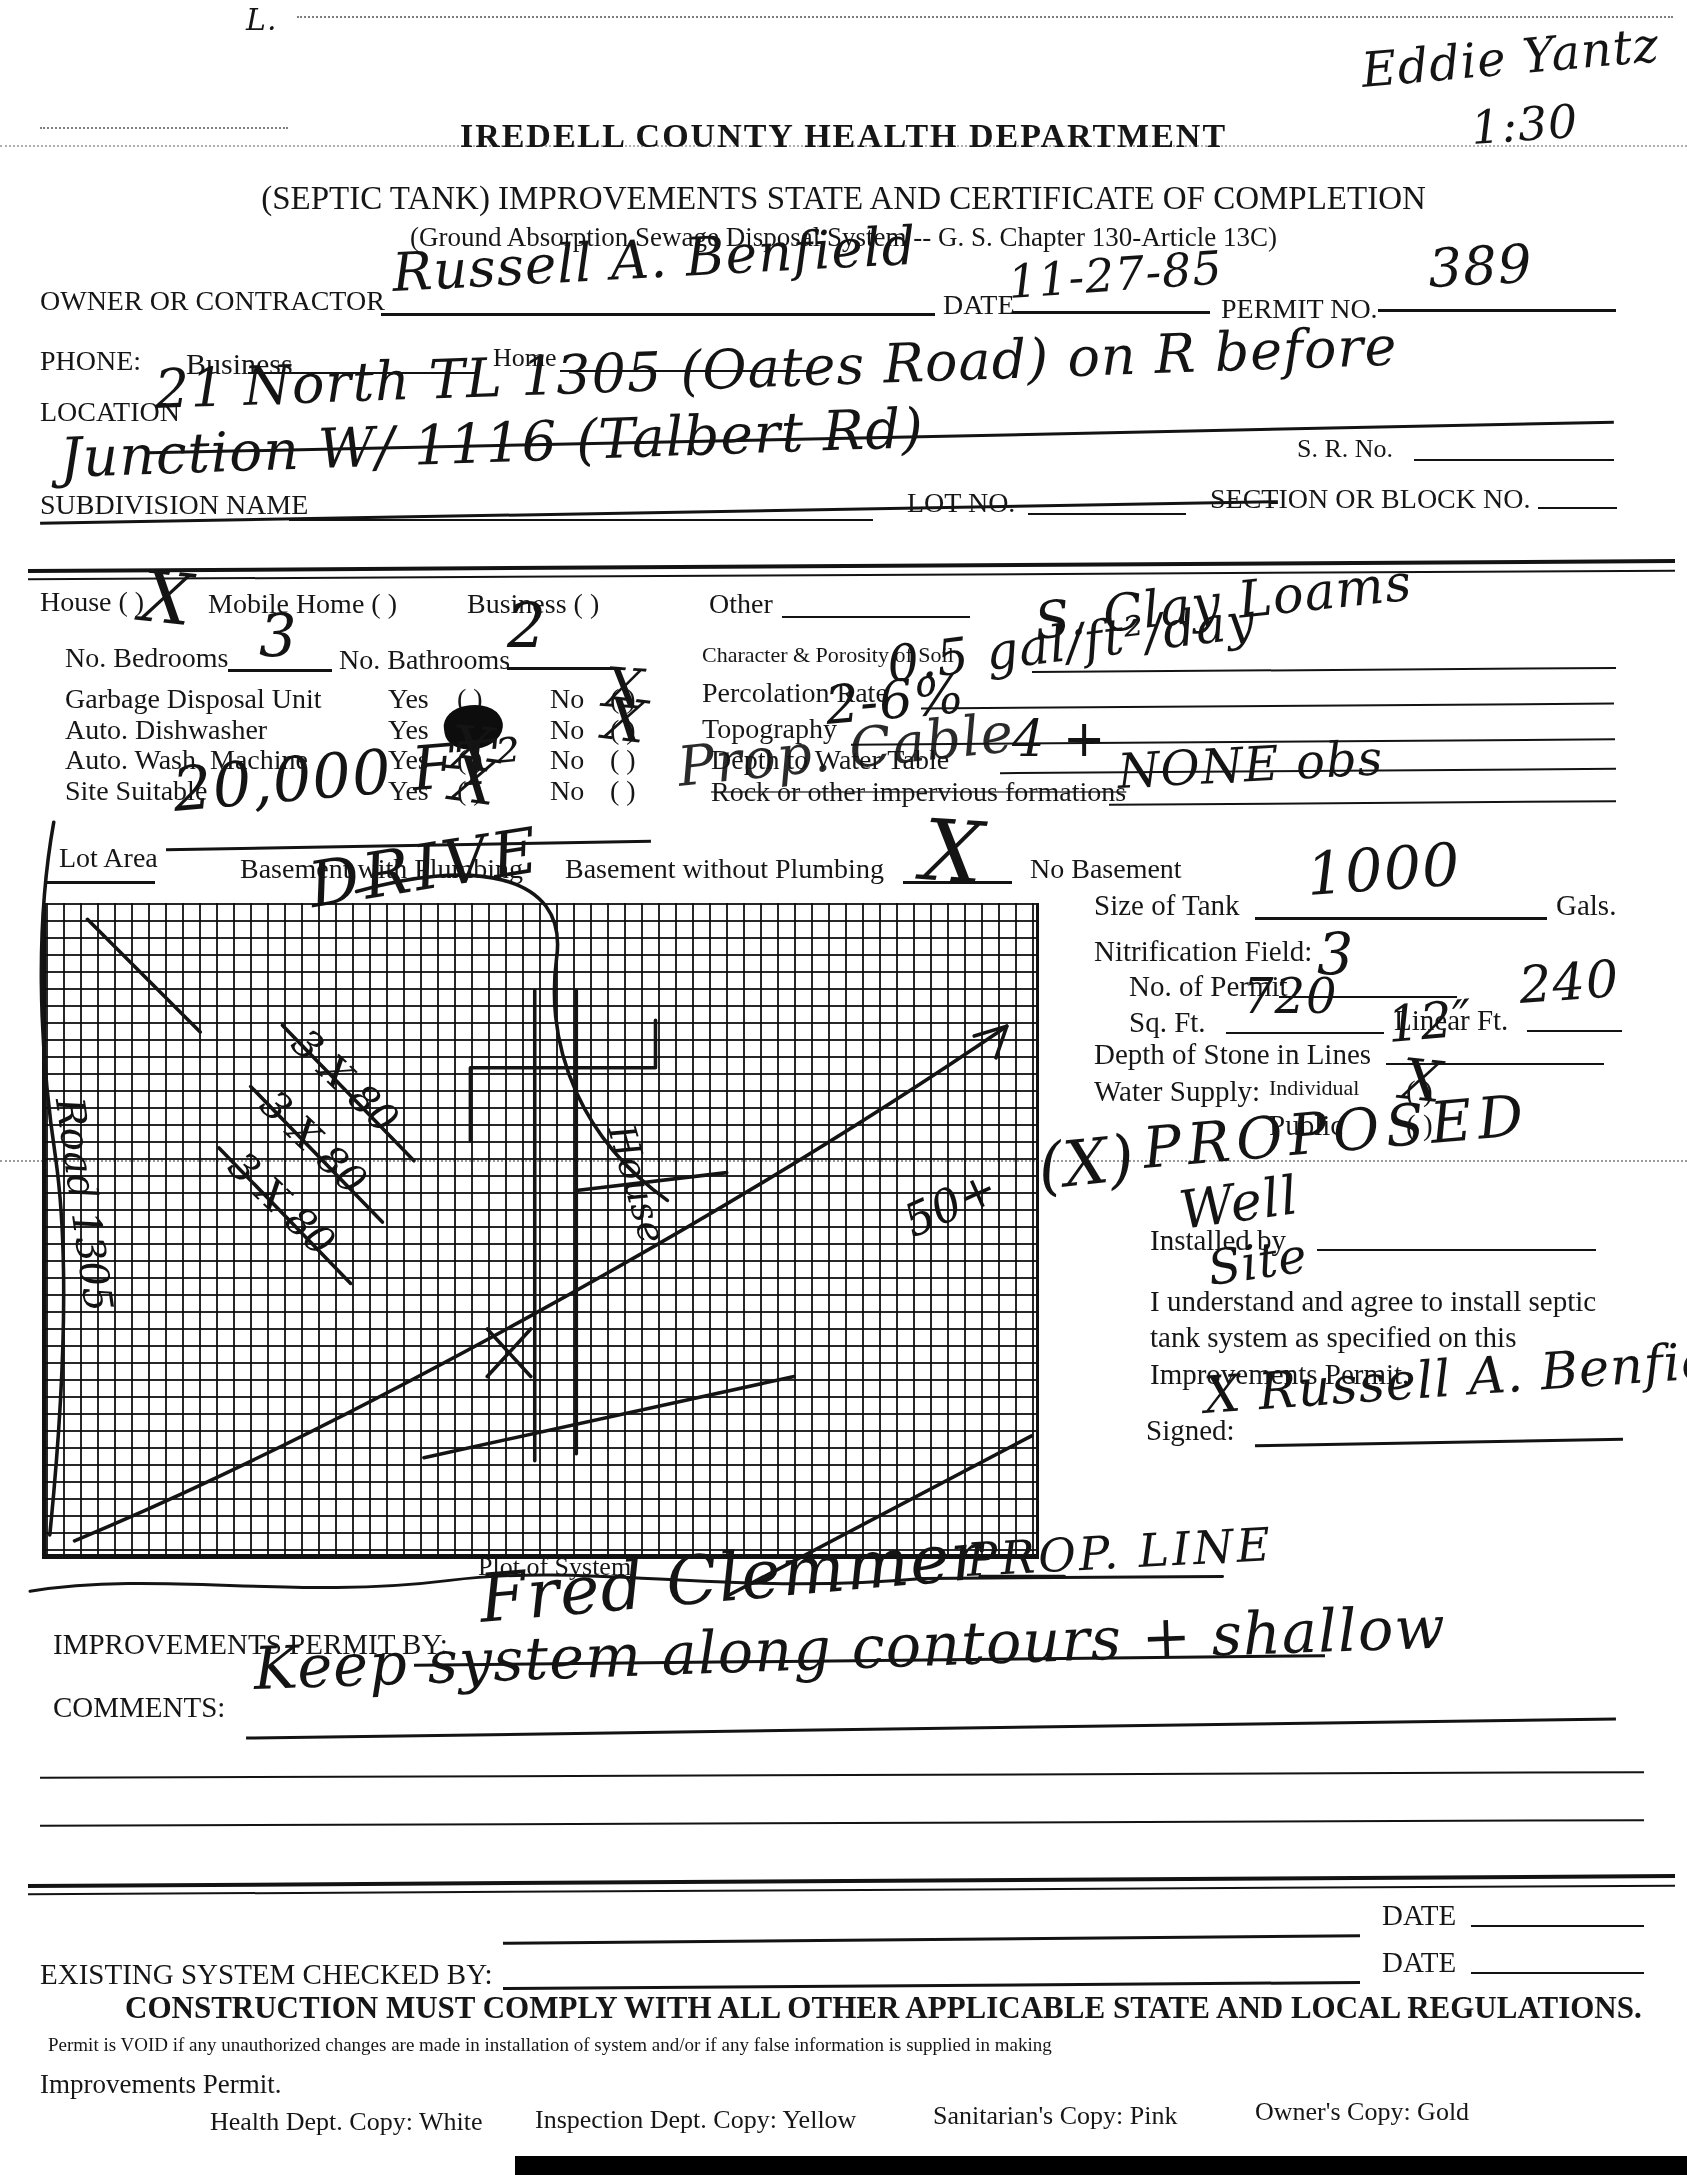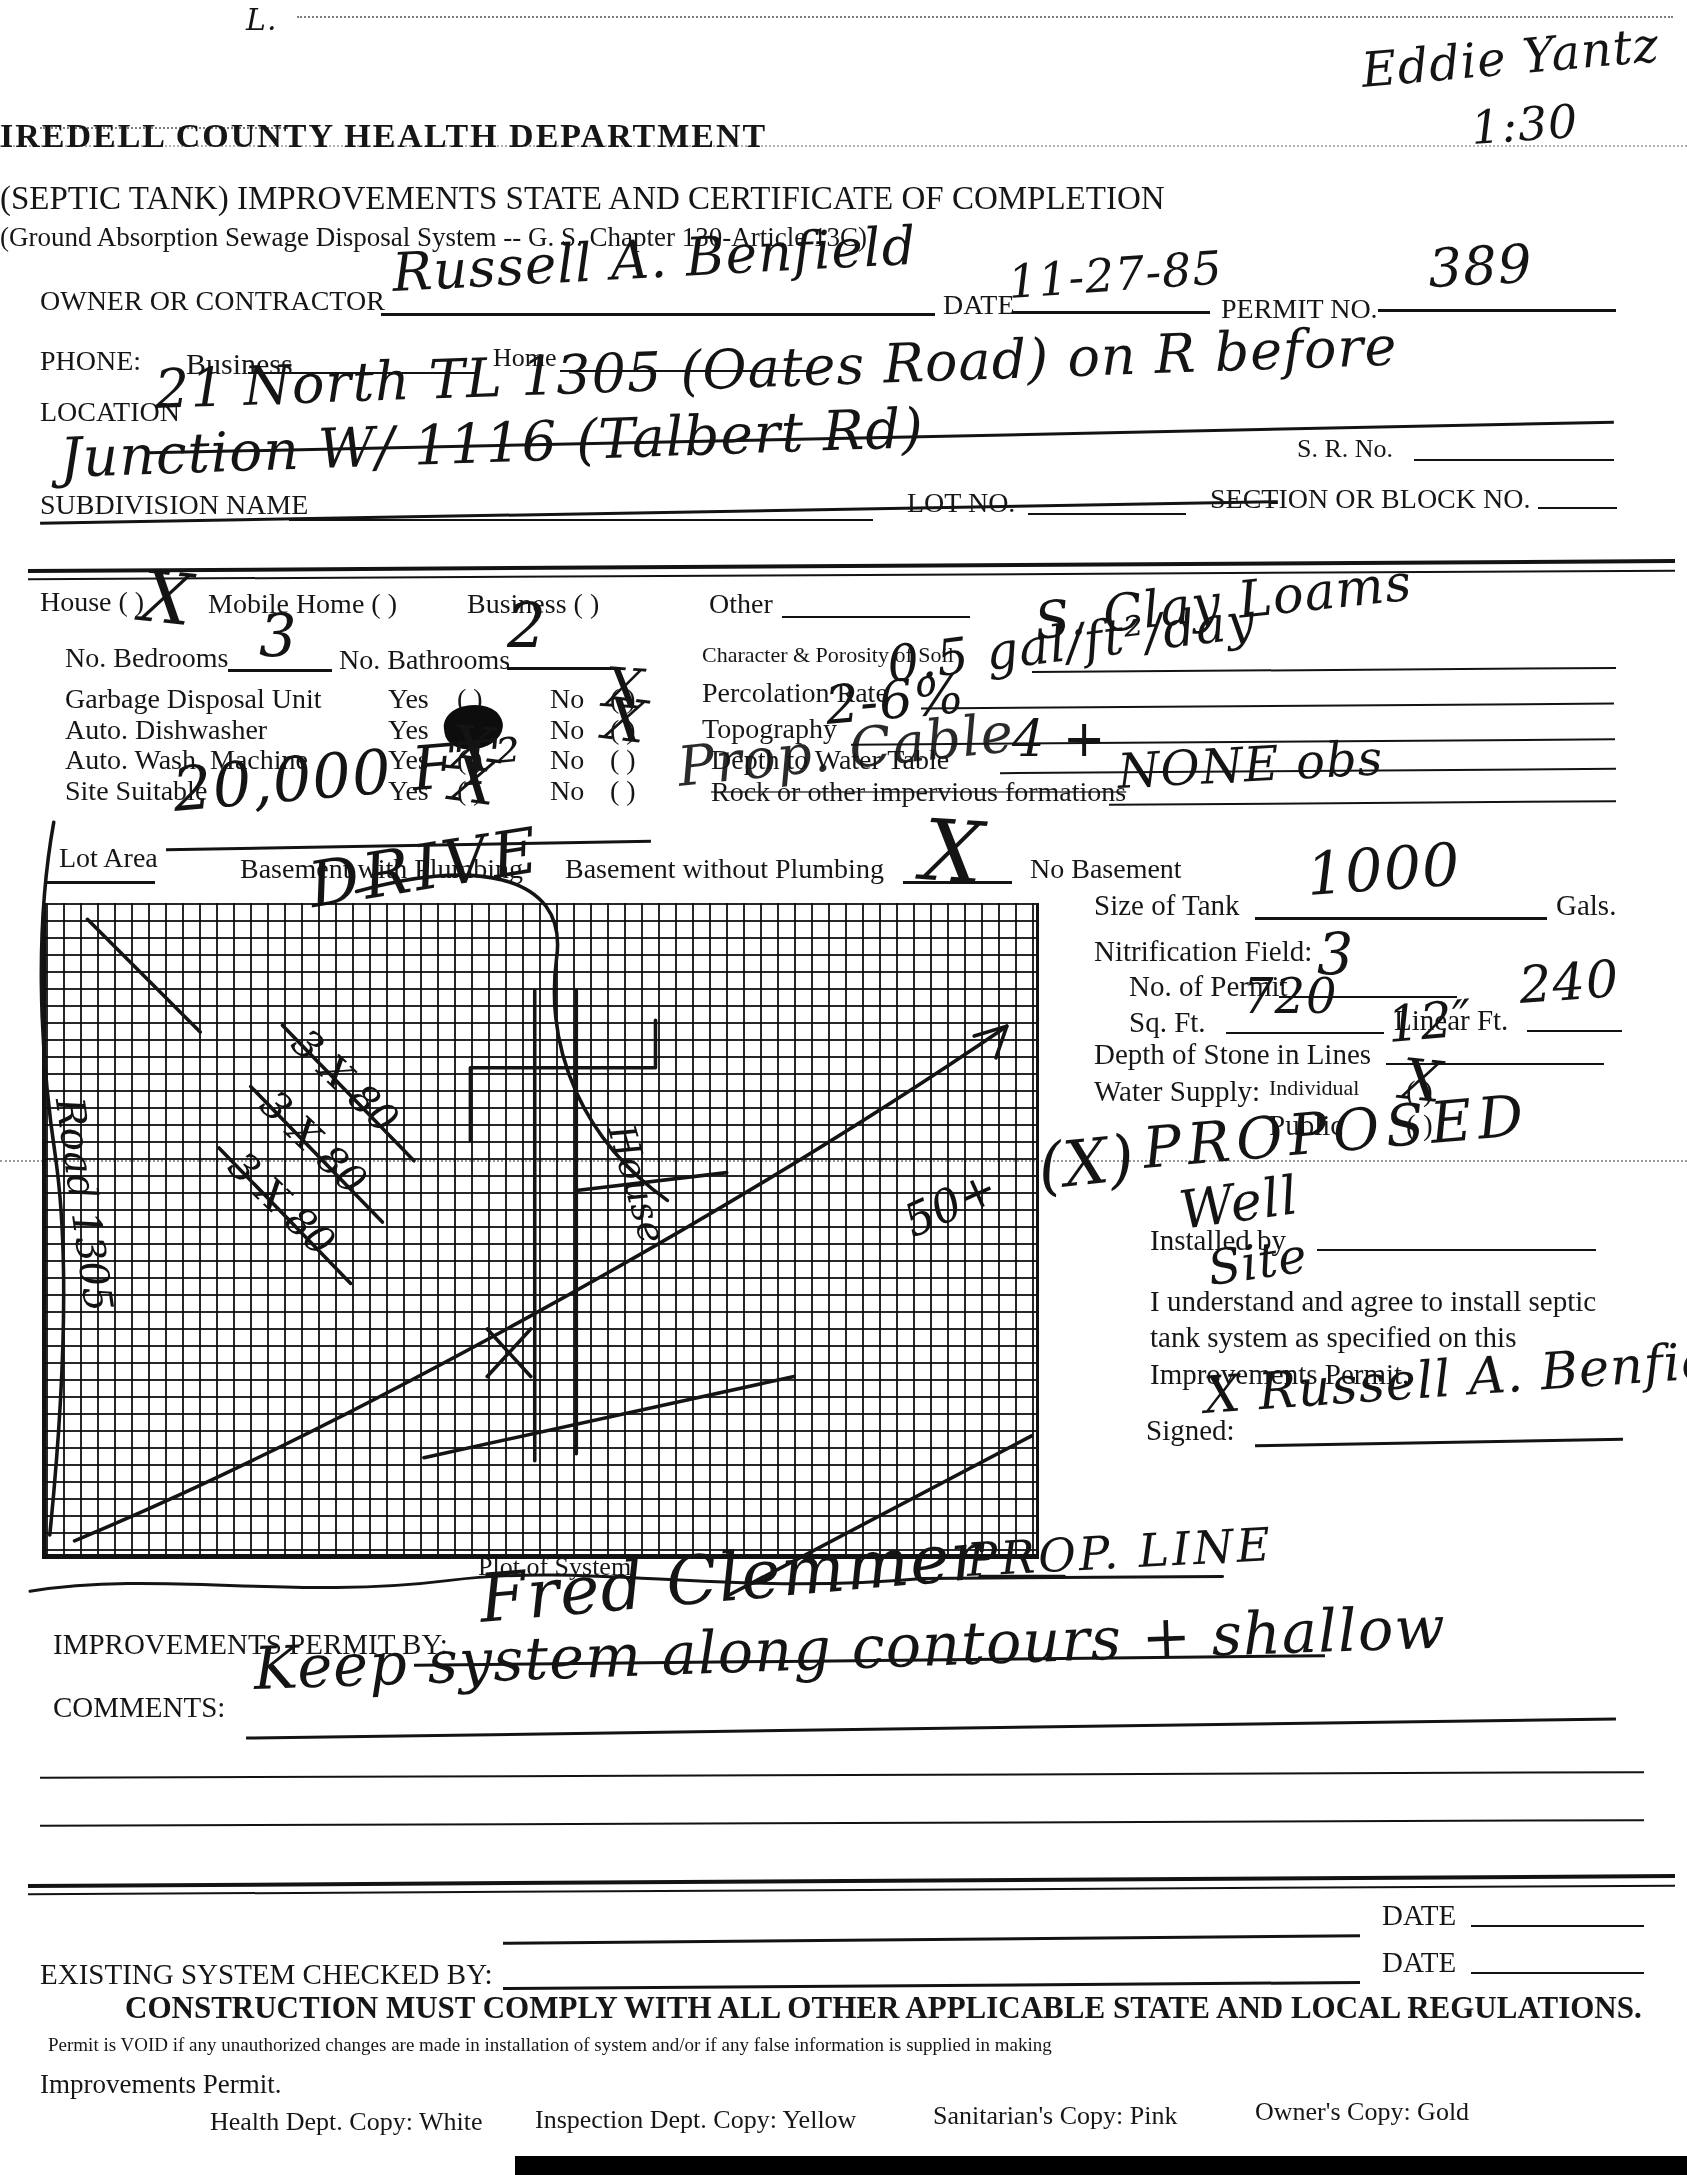--- a/index.html
+++ b/index.html
@@ -1,19 +1,19 @@
 <!DOCTYPE html>
 <html><head>
 <meta charset="utf-8">
 <style>
   html,body{margin:0;padding:0;background:#9a9a9a;}
   .page{position:relative;width:1687px;height:2175px;background:#ffffff;overflow:hidden;
         font-family:"Liberation Serif",serif;color:#161616;}
   .lbl{position:absolute;white-space:nowrap;font-family:"Liberation Serif",serif;color:#161616;}
-  .ctr{position:absolute;left:0;right:0;white-space:nowrap;}
+  .ctr{position:absolute;left:0;right:0;text-align:center;white-space:nowrap;}
   .hw{position:absolute;white-space:nowrap;font-family:"DejaVu Serif",serif;font-style:italic;
       color:#141414;transform-origin:left bottom;letter-spacing:1px;}
   .rule{position:absolute;background:#131313;height:2px;}
   .dotline{position:absolute;border-top:2px dotted #3a3a3a;opacity:.65;height:0;}
   .blot{position:absolute;background:#0d0d0d;border-radius:46% 54% 52% 48%;}
   .grid{position:absolute;left:42px;top:903px;width:990px;height:651px;
         border-left:4px solid #111;border-bottom:5px solid #111;border-right:3px solid #111;
         background-image:
           repeating-linear-gradient(to bottom, rgba(10,10,10,.88) 0 1.6px, transparent 1.6px 17px),
           repeating-linear-gradient(to right,  rgba(10,10,10,.88) 0 1.6px, transparent 1.6px 17px);}

